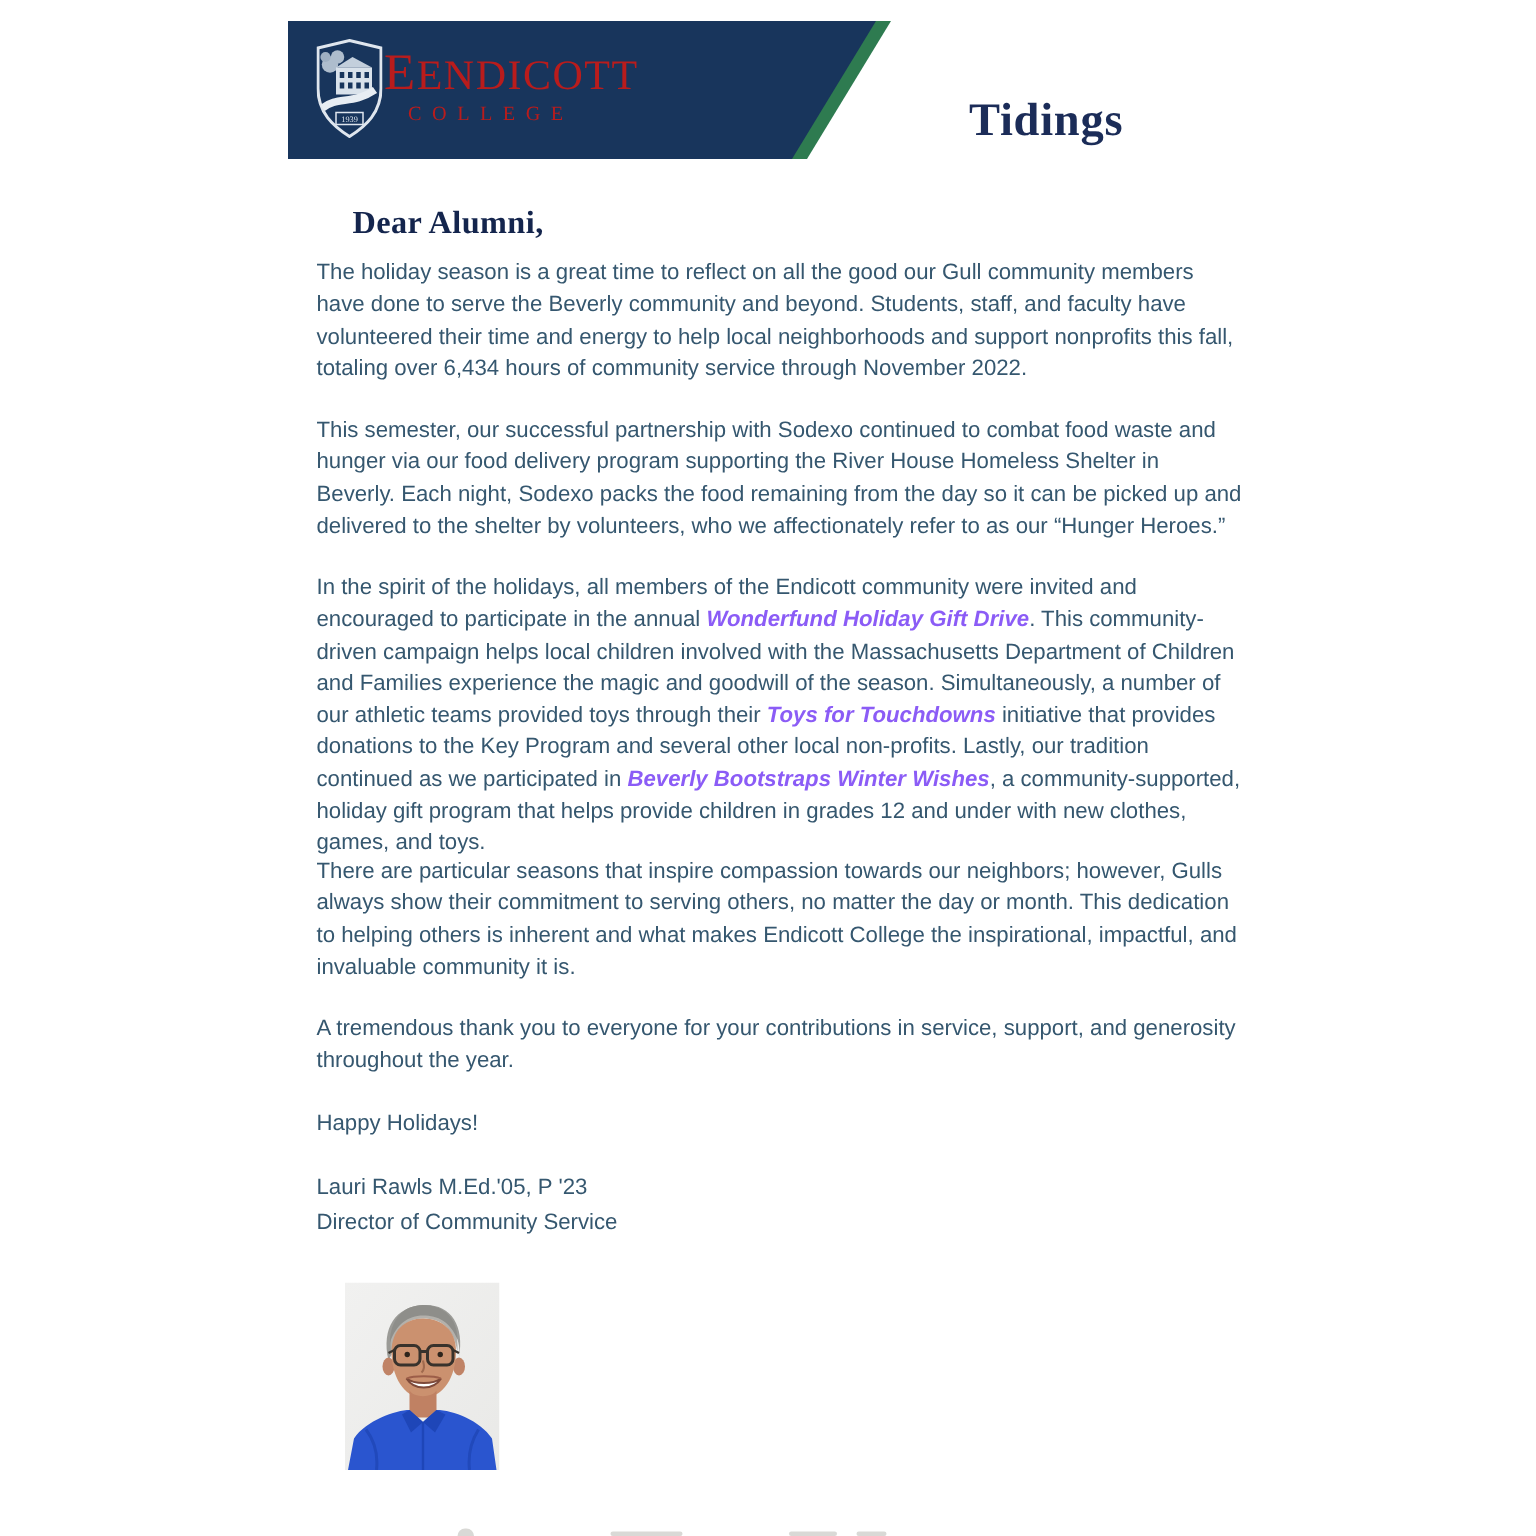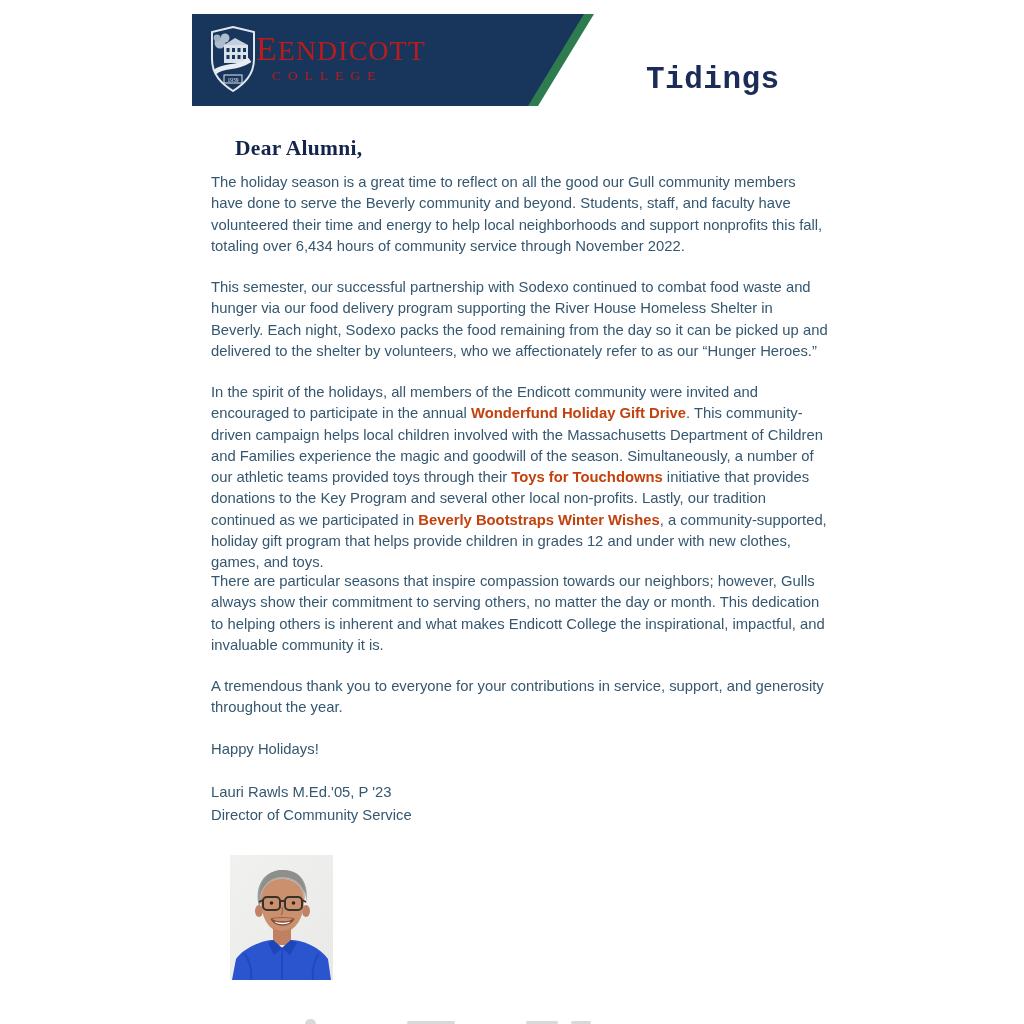--- a/index.html
+++ b/index.html
@@ -13,36 +13,36 @@
     clip-path:polygon(0 0,393px 0,337px 100%,0 100%);}
   .banner-green{position:absolute;inset:0;background:#2e7b50;
     clip-path:polygon(392px 0,402px 0,346px 100%,336px 100%);}
   .logo-shield{position:absolute;left:19px;top:12px;width:44px;height:66px;}
   .wordmark{position:absolute;left:64px;top:20px;color:#b91c1c;
     font-family:"Liberation Serif", serif;}
   .wordmark-main{font-size:28px;letter-spacing:1px;line-height:30px;}
   .wordmark-main .bigcap{font-size:34px;}
   .wordmark-sub{font-size:13.5px;letter-spacing:7px;margin-top:2px;margin-left:16px;line-height:15px;}
   .newsletter-title{position:absolute;left:646px;top:62px;
-    font-family:Liberation Mono, monospace;font-weight:bold;font-size:31px;
+    font-family:Liberation Serif, serif;font-weight:bold;font-size:31px;
     color:#1b2c58;letter-spacing:0.5px;}
   
   .salutation{position:absolute;left:211px;top:136px;
     font-family:"Liberation Serif", serif;font-weight:bold;font-size:21.5px;
     color:#14254d;letter-spacing:0.3px;margin-left:24px;}
   .letter-body{position:absolute;left:211px;top:0;width:618px;height:1024px;
     color:#35576f;font-size:14.8px;line-height:21.3px;}
   .para{position:absolute;left:0;width:100%;margin:0;}
   .para:nth-of-type(1){top:172px;}
   .para:nth-of-type(2){top:277px;}
   .para:nth-of-type(3){top:382px;}
   .para:nth-of-type(4){top:571px;}
   .para:nth-of-type(5){top:676px;}
   .para:nth-of-type(6){top:739px;}
-  .para .b{font-weight:bold;color:#c2410c;}
+  .para .b{font-weight:bold;color:#8b5cf6;font-style:italic;}
   .signature{position:absolute;left:0;top:781px;line-height:22.8px;}
   
   .portrait{position:absolute;left:230px;top:855px;width:103px;height:125px;}
   
   .cut{position:absolute;background:#d9d9d6;border-radius:2px;height:3px;}
   .cut1{left:305px;top:1019px;width:11px;height:5px;border-radius:5px 5px 0 0;}
   .cut2{left:407px;top:1021px;width:48px;}
   .cut3{left:526px;top:1021px;width:32px;}
   .cut4{left:571px;top:1021px;width:20px;}
 </style>

